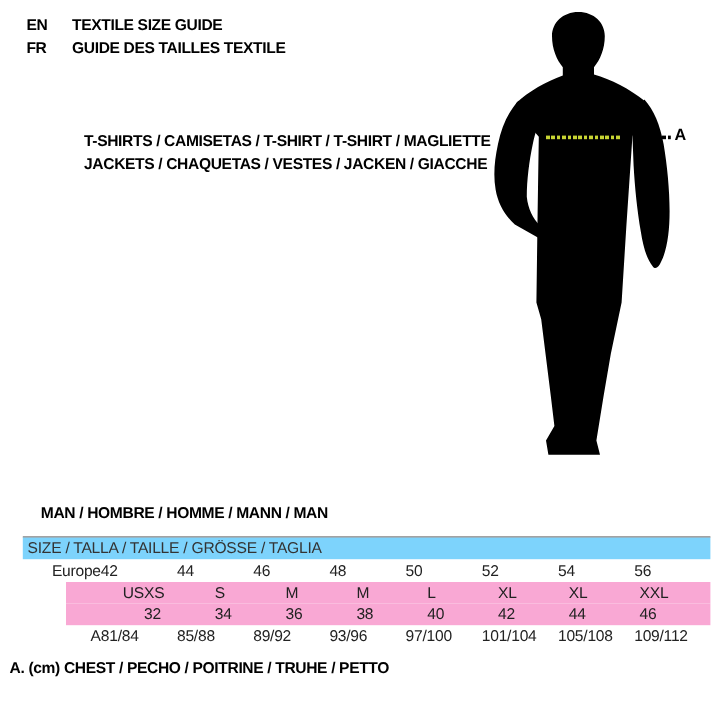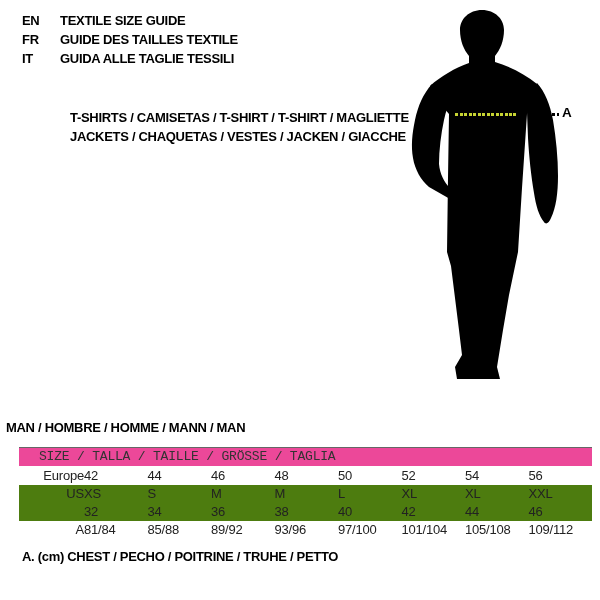--- a/index.html
+++ b/index.html
@@ -26,57 +26,53 @@
   .figure-wrap svg { display:block; }
 
   .chest-line { position:absolute; left:455px; top:113px; width:62px; height:3px;
                 background:repeating-linear-gradient(90deg,#c7d433 0 3px,transparent 3px 4.5px); }
   .leader-line { position:absolute; left:542px; top:113px; width:17px; height:3px;
                  background:repeating-linear-gradient(90deg,#000 0 3px,transparent 3px 5px); }
   .measure-label { position:absolute; left:562px; top:105px; font-size:13.5px; font-weight:bold;
                    letter-spacing:-0.3px; }
 
   
-  .section-title { position:absolute; left:6px; top:420px; font-weight:bold; font-size:13px;
+  .section-title { position:absolute; left:34px; top:420px; font-weight:bold; font-size:13px;
                    letter-spacing:-0.3px; white-space:nowrap;text-align:right; }
 
   
   .size-table { position:absolute; left:19px; top:447px; width:573px;
                 border-top:1px solid #666; font-size:13px; color:#222;
                 letter-spacing:-0.2px; }
-  .t-header { background:#ec4899; height:18px; line-height:18px; padding-left:20px; color:#333;
-              white-space:nowrap; overflow:hidden;font-family:Liberation Mono, monospace; }
+  .t-header { background:#7dd3fc; height:18px; line-height:18px; padding-left:4px; color:#333;
+              white-space:nowrap; overflow:hidden; }
   .t-row { display:flex; }
   .t-row.r-europe { height:19px; line-height:19px; }
-  .t-row.r-us, .t-row.r-sizes { height:18px; line-height:18px; background:#4d7c0f; }
+  .t-row.r-us, .t-row.r-sizes { height:18px; line-height:18px; background:#f9a8d4;margin-left:36px; }
   .t-row.r-a { height:17px; line-height:17px; }
   .t-label { flex:0 0 61px; padding-left:4px;text-align:right; }
   .t-cell { flex:1 1 0; text-align:left; }
 
   
-  .footnote { position:absolute; left:22px; top:549px; font-weight:bold; font-size:13px;
+  .footnote { position:absolute; left:8px; top:549px; font-weight:bold; font-size:13px;
               letter-spacing:-0.3px; white-space:nowrap; }
 </style>
 </head>
 <body>
 
 <div class="canvas">
 
   <div class="lang-list">
     <div class="lang-row">
       <span class="lang-code">EN</span>
       <span class="lang-title">TEXTILE SIZE GUIDE</span>
     </div>
     <div class="lang-row">
       <span class="lang-code">FR</span>
       <span class="lang-title">GUIDE DES TAILLES TEXTILE</span>
-    </div>
-    <div class="lang-row">
-      <span class="lang-code">IT</span>
-      <span class="lang-title">GUIDA ALLE TAGLIE TESSILI</span>
     </div>
   </div>
 
   <div class="category">
     <div>T-SHIRTS / CAMISETAS / T-SHIRT / T-SHIRT / MAGLIETTE</div>
     <div>JACKETS / CHAQUETAS / VESTES / JACKEN / GIACCHE</div>
   </div>
 
   <div class="figure-wrap">
     <svg width="162" height="380" viewBox="0 0 162 380" xmlns="http://www.w3.org/2000/svg">

